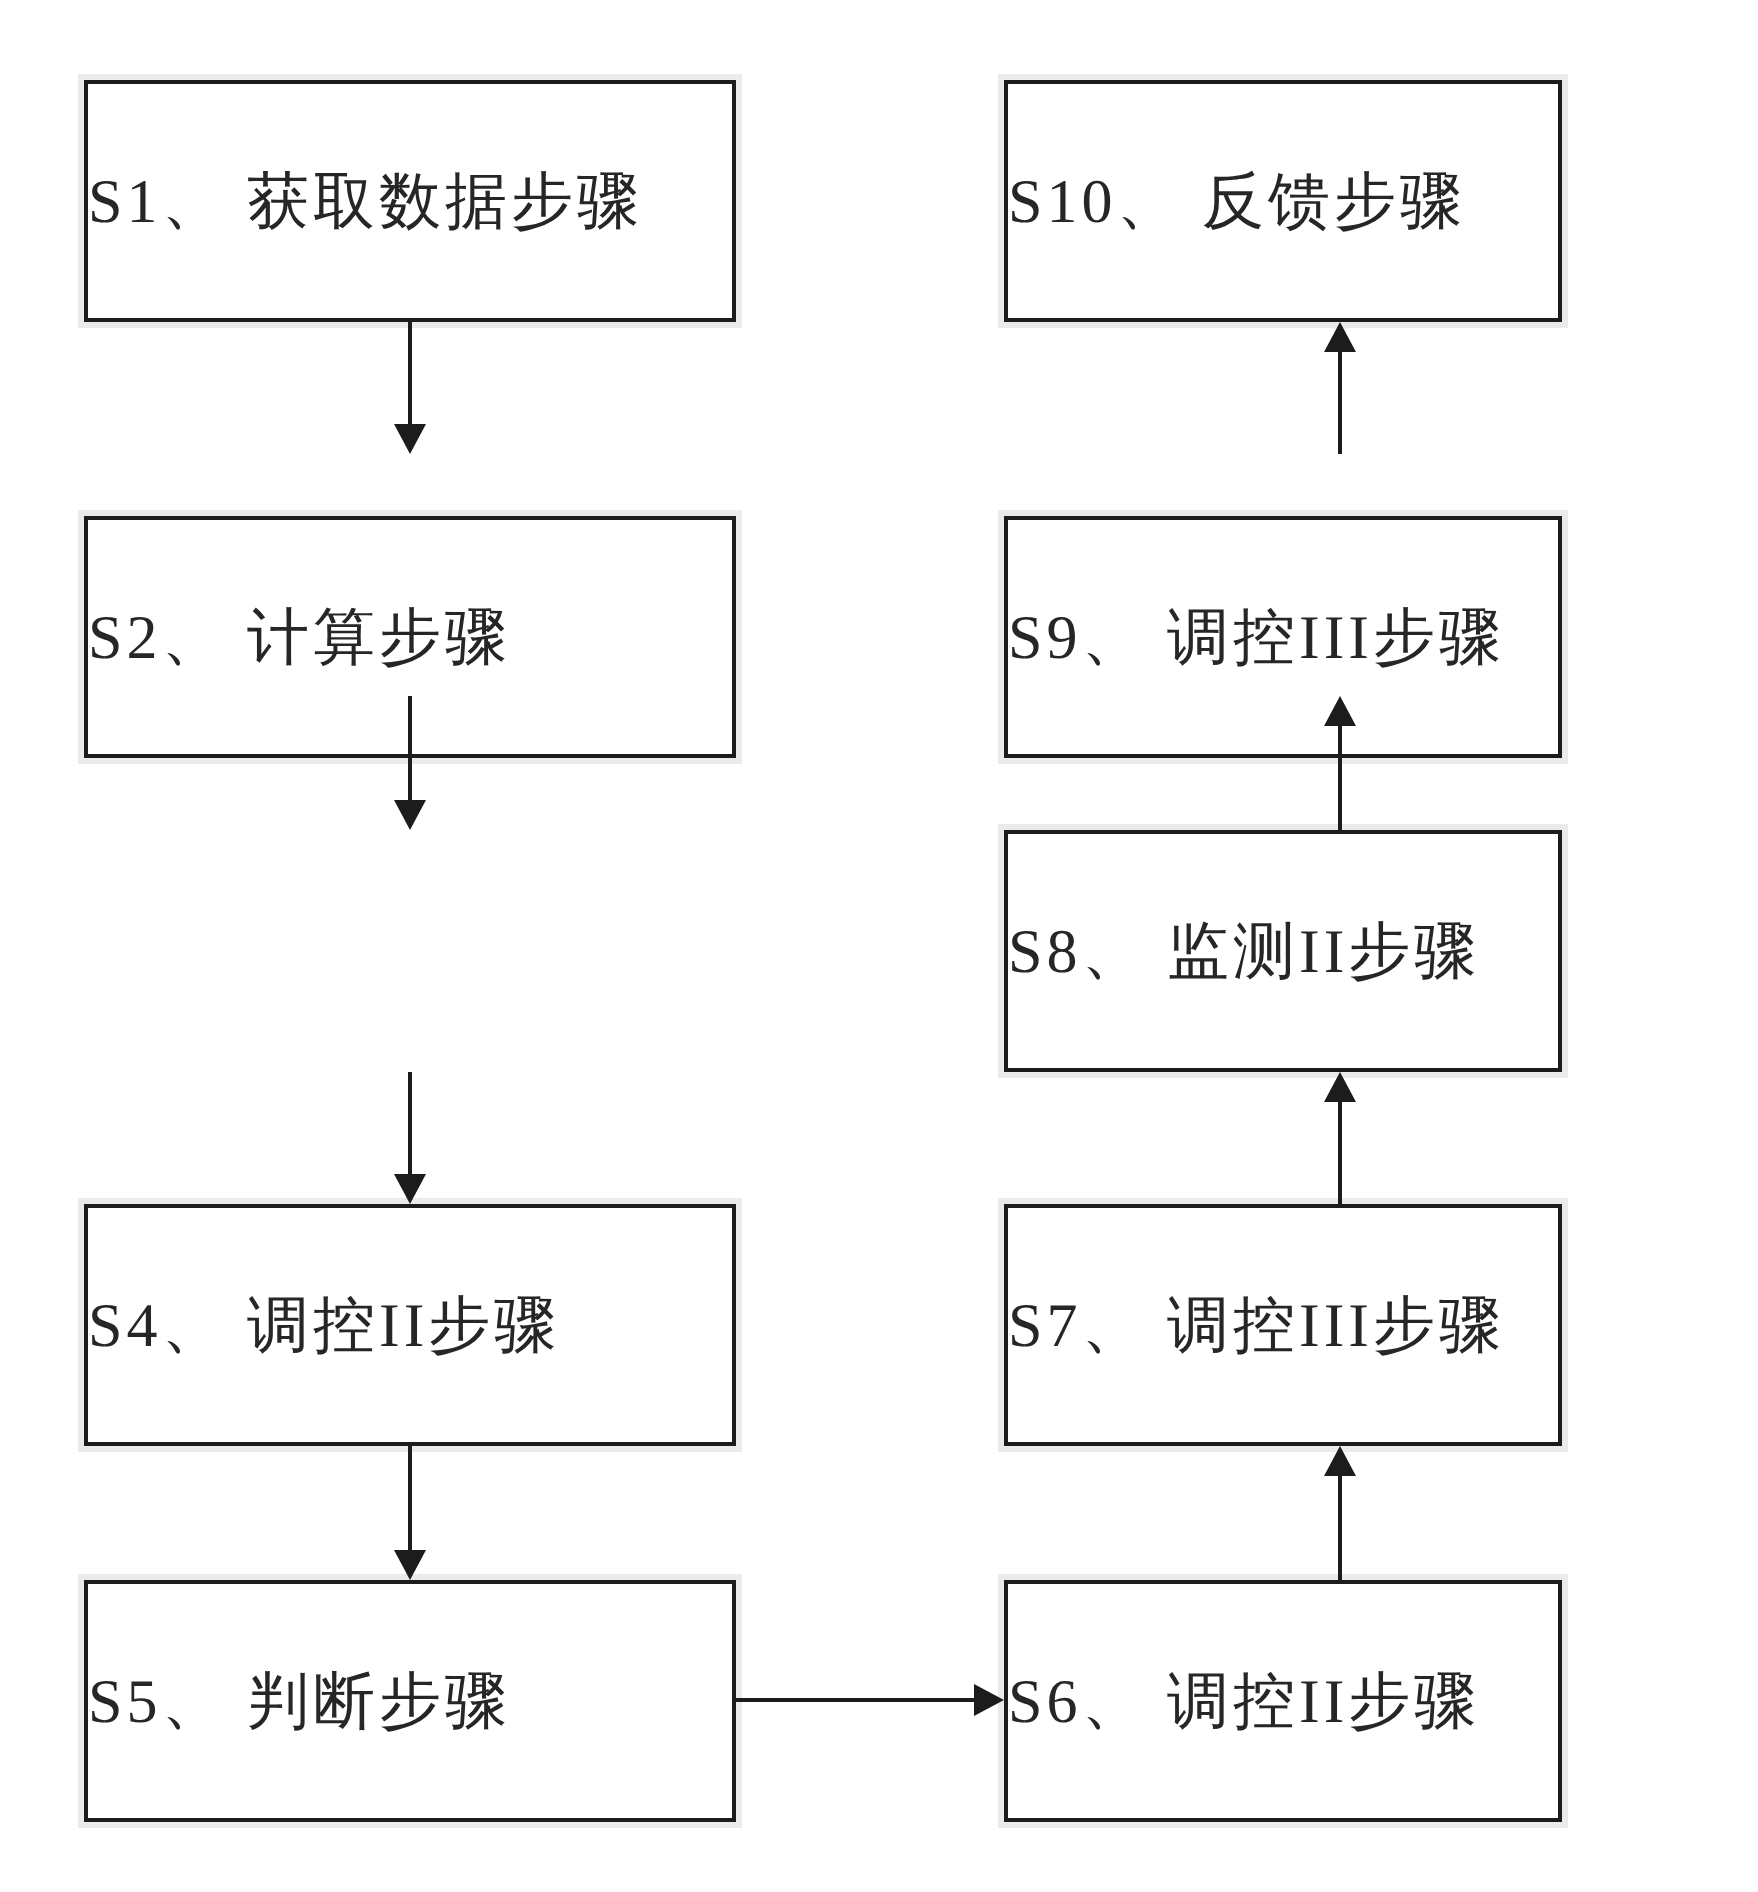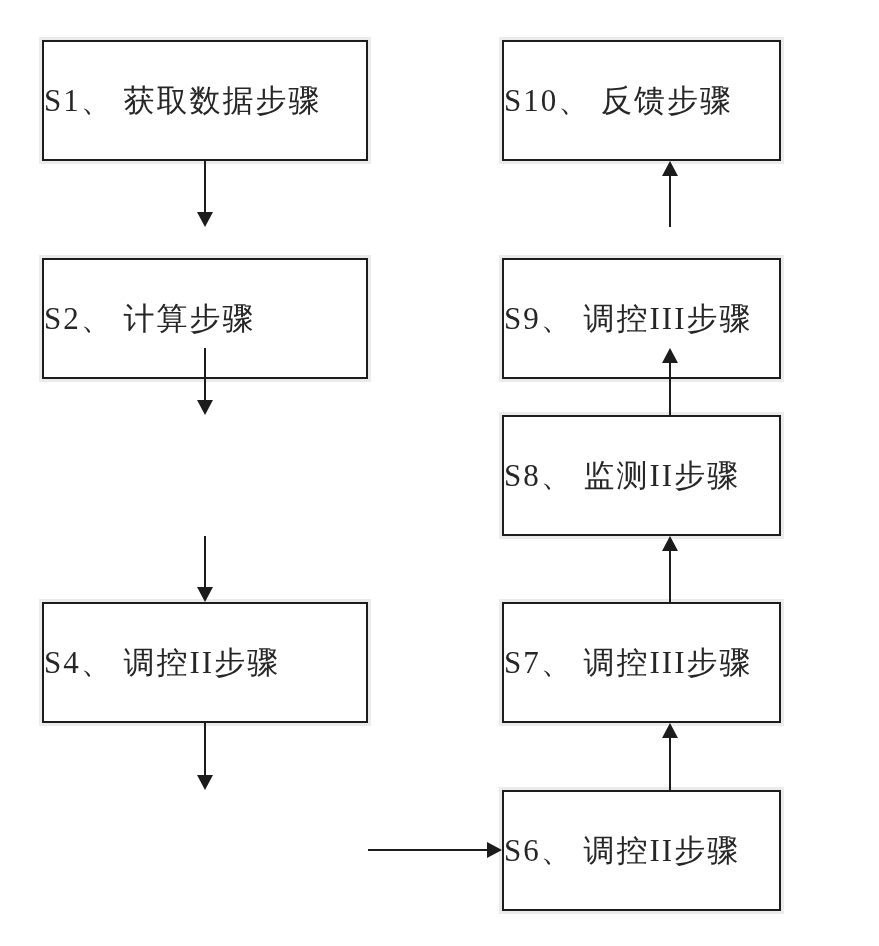--- a/index.html
+++ b/index.html
@@ -99,20 +99,23 @@
 
   <div class="flow-box col-left row-1">
     <span class="label">S1、 获取数据步骤</span>
   </div>
   <div class="flow-box col-left row-2">
     <span class="label">S2、 计算步骤</span>
   </div>
   <div class="flow-box col-left row-4">
     <span class="label">S4、 调控II步骤</span>
   </div>
+  <div class="flow-box col-left row-5">
+    <span class="label">S5、 判断步骤</span>
+  </div>
 
   <div class="flow-box col-right row-1">
     <span class="label">S10、 反馈步骤</span>
   </div>
   <div class="flow-box col-right row-2">
     <span class="label">S9、 调控III步骤</span>
   </div>
   <div class="flow-box col-right row-3">
     <span class="label">S8、 监测II步骤</span>
   </div>

